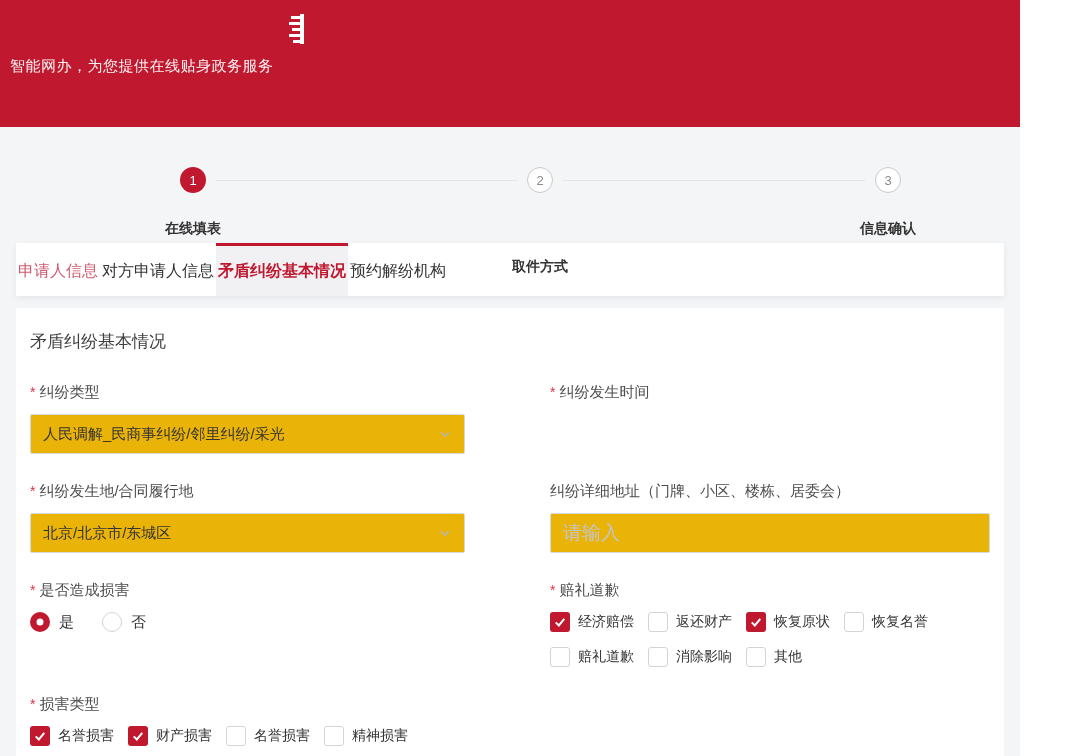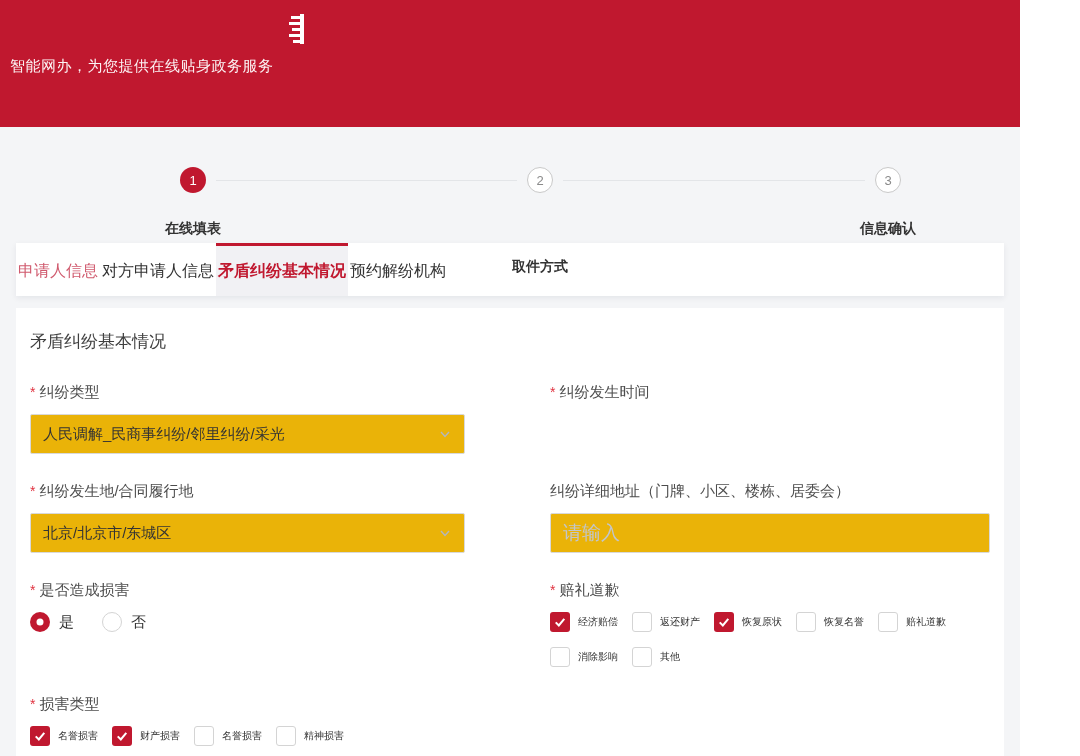--- a/index.html
+++ b/index.html
@@ -51,21 +51,21 @@
   .radio-row { display:flex; align-items:center; margin-top:6px; }
   .radio-item { display:flex; align-items:center; margin-right:28px; font-size:15px; color:#333; cursor:pointer; }
   .radio { width:20px; height:20px; border-radius:50%; margin-right:9px; position:relative; }
   .radio.checked { background:#c0182f; }
   .radio.checked::after { content:""; position:absolute; width:7px; height:7px; background:#fff;
                           border-radius:50%; top:50%; left:50%; transform:translate(-50%,-50%); }
   .radio.unchecked { background:#fff; border:1px solid #d4d4d4; }
 
   
   .cb-row { display:flex; flex-wrap:wrap; row-gap:15px; margin-top:4px; }
-  .cb-item { display:flex; align-items:center; margin-right:14px; font-size:10px; color:#333; cursor:pointer; }
+  .cb-item { display:flex; align-items:center; margin-right:14px; font-size:14px; color:#333; cursor:pointer; }
   .cb { width:20px; height:20px; border-radius:3px; margin-right:8px;
         display:flex; align-items:center; justify-content:center; }
   .cb.checked { background:#c0182f; }
   .cb.unchecked { background:#fff; border:1px solid #d4d4d4; }
 </style>
 </head>
 <body>
 
 <div class="page">
 

